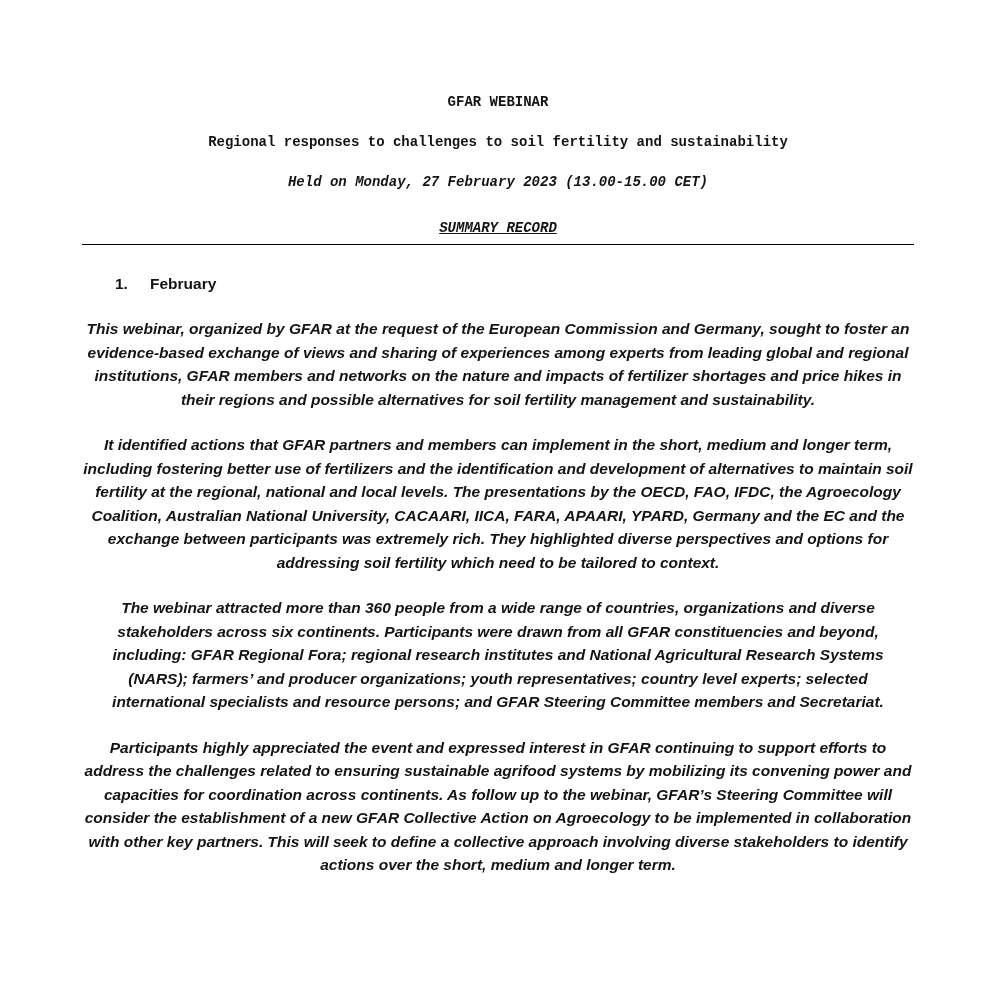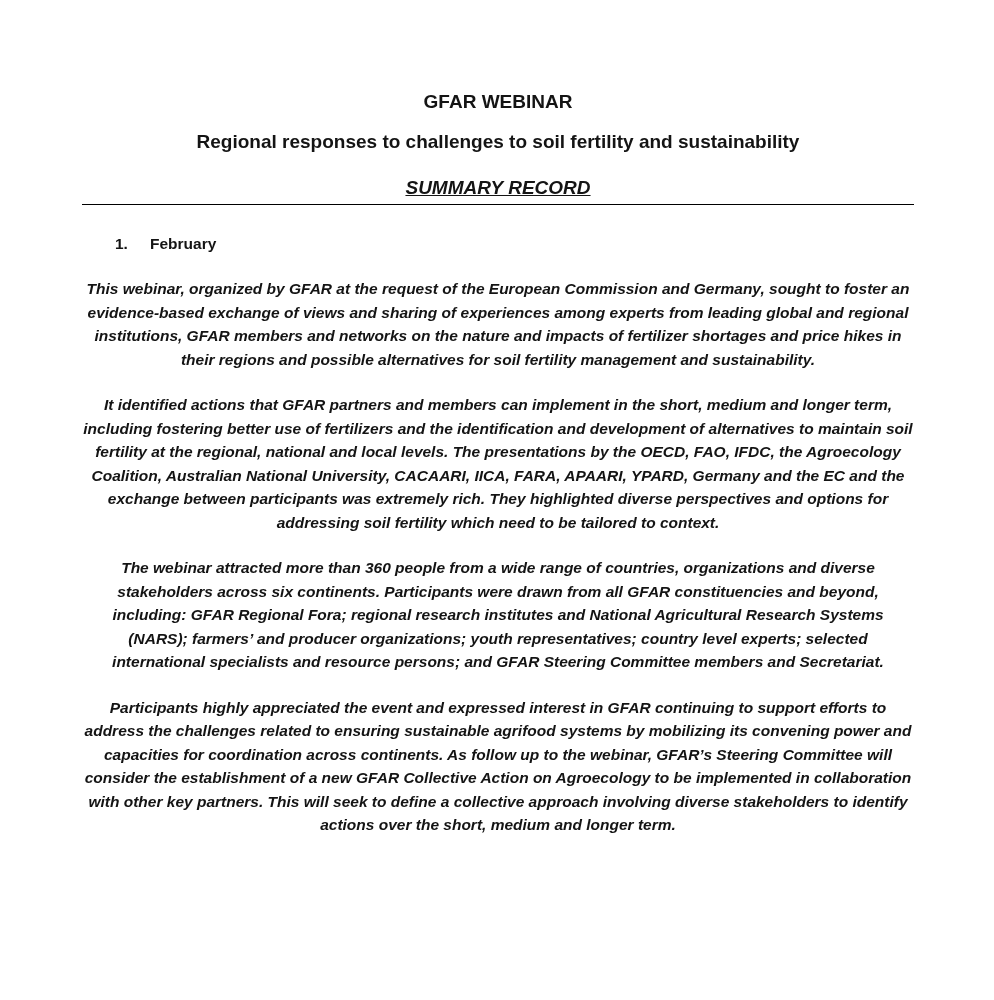--- a/index.html
+++ b/index.html
@@ -13,23 +13,24 @@
     height: 1000px;
     background: #ffffff;
     box-sizing: border-box;
     padding: 93px 80px 0 82px;
     font-family: "Liberation Sans", sans-serif;
     color: #141414;
     overflow: hidden;
   }
   .center { text-align: center; }
   .title-line {
-    font-size: 19px;
+    font-size: 14px;
     margin: 0 0 22px 0;
     line-height: 18px;
+    font-family: Liberation Mono, monospace;
   }
   .t-bold { font-weight: bold; }
   .t-italic { font-style: italic; }
   .t-bold-italic { font-weight: bold; font-style: italic; }
   .t-underline { text-decoration: underline; }
   .record-line { margin-bottom: 7px; margin-top: 28px; }
   hr.rule {
     border: none;
     border-top: 1.6px solid #000000;
     margin: 0;
@@ -58,20 +59,21 @@
 </head>
 <body>
 
 <div class="page">
 
   <div class="title-line center t-bold">GFAR WEBINAR</div>
 
   <div class="title-line center t-bold">Regional responses to challenges to soil fertility and sustainability</div>
 
 
+  <div class="title-line center t-bold-italic">Held on Monday, 27 February 2023 (13.00-15.00 CET)</div>
 
   <div class="title-line center t-bold-italic t-underline record-line">SUMMARY RECORD</div>
 
   <hr class="rule">
 
   <div class="section-heading">
     <span class="section-number">1.</span>
     <span>February</span>
   </div>
 

